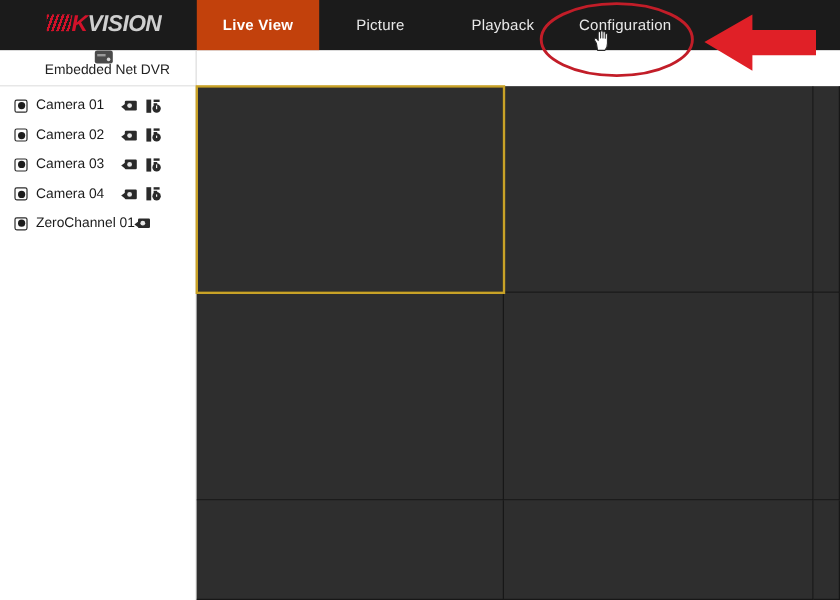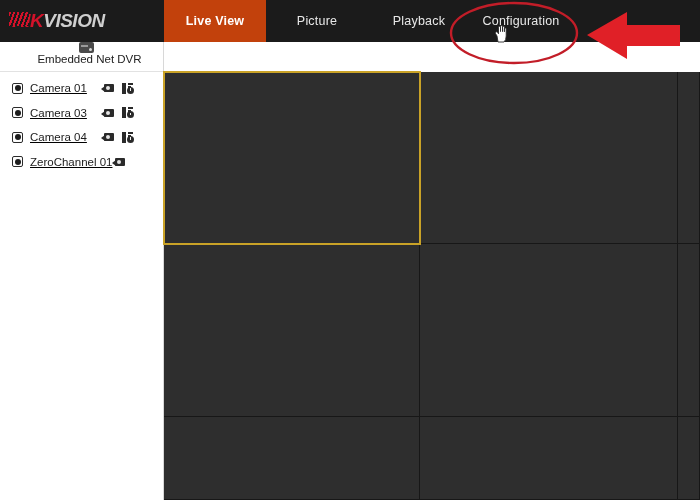--- a/index.html
+++ b/index.html
@@ -26,20 +26,21 @@
   }
   .logo {
     width: 164px;
     display: flex;
     align-items: center;
     padding-left: 10px;
     font-style: italic;
     font-weight: bold;
     font-size: 19px;
     letter-spacing: -0.5px;
+    justify-content: center;
   }
   .logo .hik {
     color: #d2122a;
     position: relative;
     padding-left: 2px;
   }
   .logo .hik::before {
     content: "";
     position: absolute;
     left: -1px; top: 2px;
@@ -114,21 +115,20 @@
     background: #9a9a9a;
   }
 
   .cam-list { padding-top: 4px; }
   .cam-row {
     display: flex;
     align-items: center;
     height: 24.5px;
     padding-left: 12px;
     cursor: pointer;
-    text-decoration: underline;
   }
   .cam-icon {
     width: 11px; height: 11px;
     background: #fdfdfd;
     border: 1.4px solid #2b2b2b;
     border-radius: 2px;
     display: flex;
     align-items: center;
     justify-content: center;
     flex: 0 0 auto;
@@ -311,20 +311,38 @@
             </span>
           <span class="ico-record">
               <span class="bar"></span>
               <span class="tick1"></span>
               <span class="tick2"></span>
               <span class="clock"></span>
             </span>
         </span>
       </div>
 
+      <div class="cam-row">
+        <span class="cam-icon">
+            <i></i>
+          </span>
+        <span class="cam-label">Camera 02</span>
+        <span class="cam-actions">
+          <span class="ico-capture">
+              <span class="arrow"></span>
+              <span class="body"></span>
+            </span>
+          <span class="ico-record">
+              <span class="bar"></span>
+              <span class="tick1"></span>
+              <span class="tick2"></span>
+              <span class="clock"></span>
+            </span>
+        </span>
+      </div>
 
       <div class="cam-row">
         <span class="cam-icon">
             <i></i>
           </span>
         <span class="cam-label">Camera 03</span>
         <span class="cam-actions">
           <span class="ico-capture">
               <span class="arrow"></span>
               <span class="body"></span>

